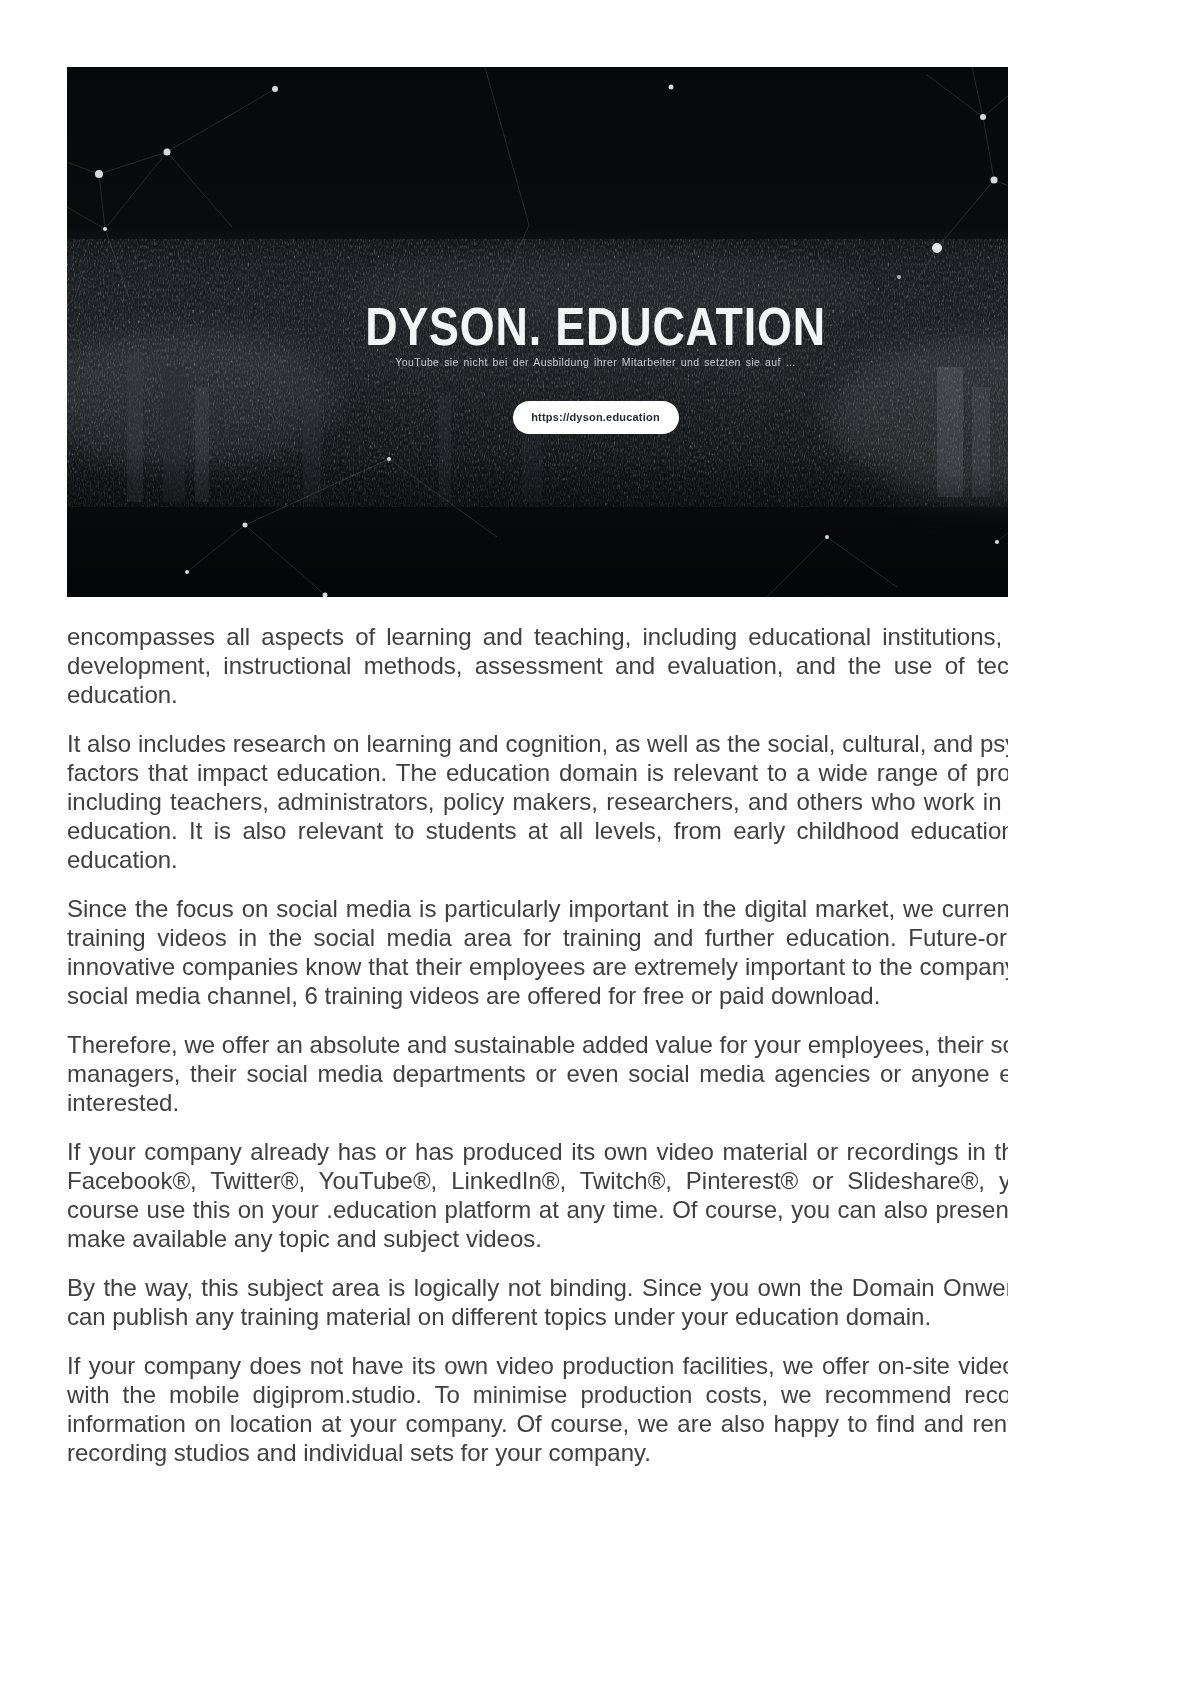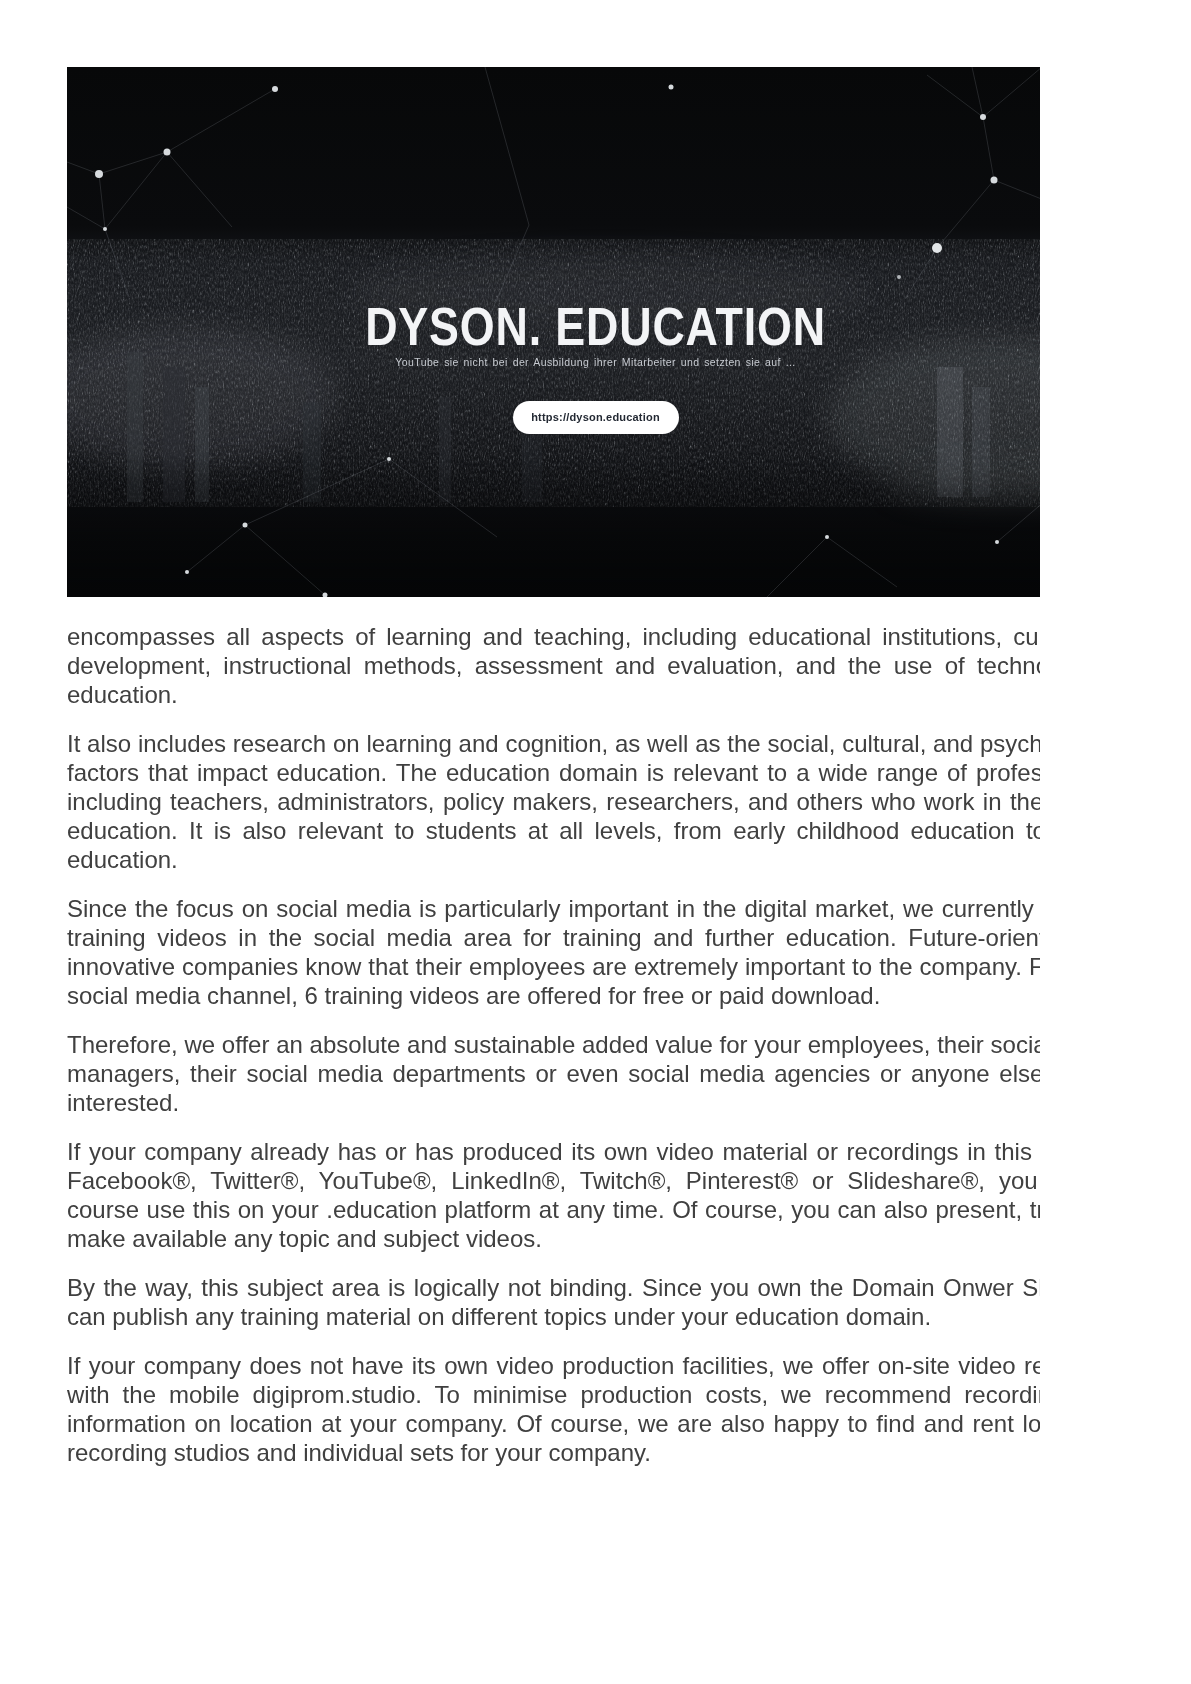--- a/index.html
+++ b/index.html
@@ -1,18 +1,18 @@
 <!DOCTYPE html>
 <html><head>
 <meta charset="utf-8">
 <style>
   html,body{margin:0;padding:0;background:#ffffff;}
   .page{
     position:relative;width:1008px;height:1684px;background:#ffffff;
-    font-family:"Liberation Sans","DejaVu Sans",sans-serif;overflow:hidden;padding-left:32px;
+    font-family:"Liberation Sans","DejaVu Sans",sans-serif;overflow:hidden;
   }
   
   .hero{
     position:absolute;left:67px;top:67px;width:1057px;height:530px;margin:0;
     background:#0a0b0e;overflow:hidden;
   }
   .hero-bg{position:absolute;left:0;top:0;width:1057px;height:530px;display:block;}
   .hero-caption{position:absolute;left:0;top:0;width:100%;height:100%;text-align:center;}
   .hero-title{
     position:absolute;left:0;top:228px;width:100%;margin:0;

